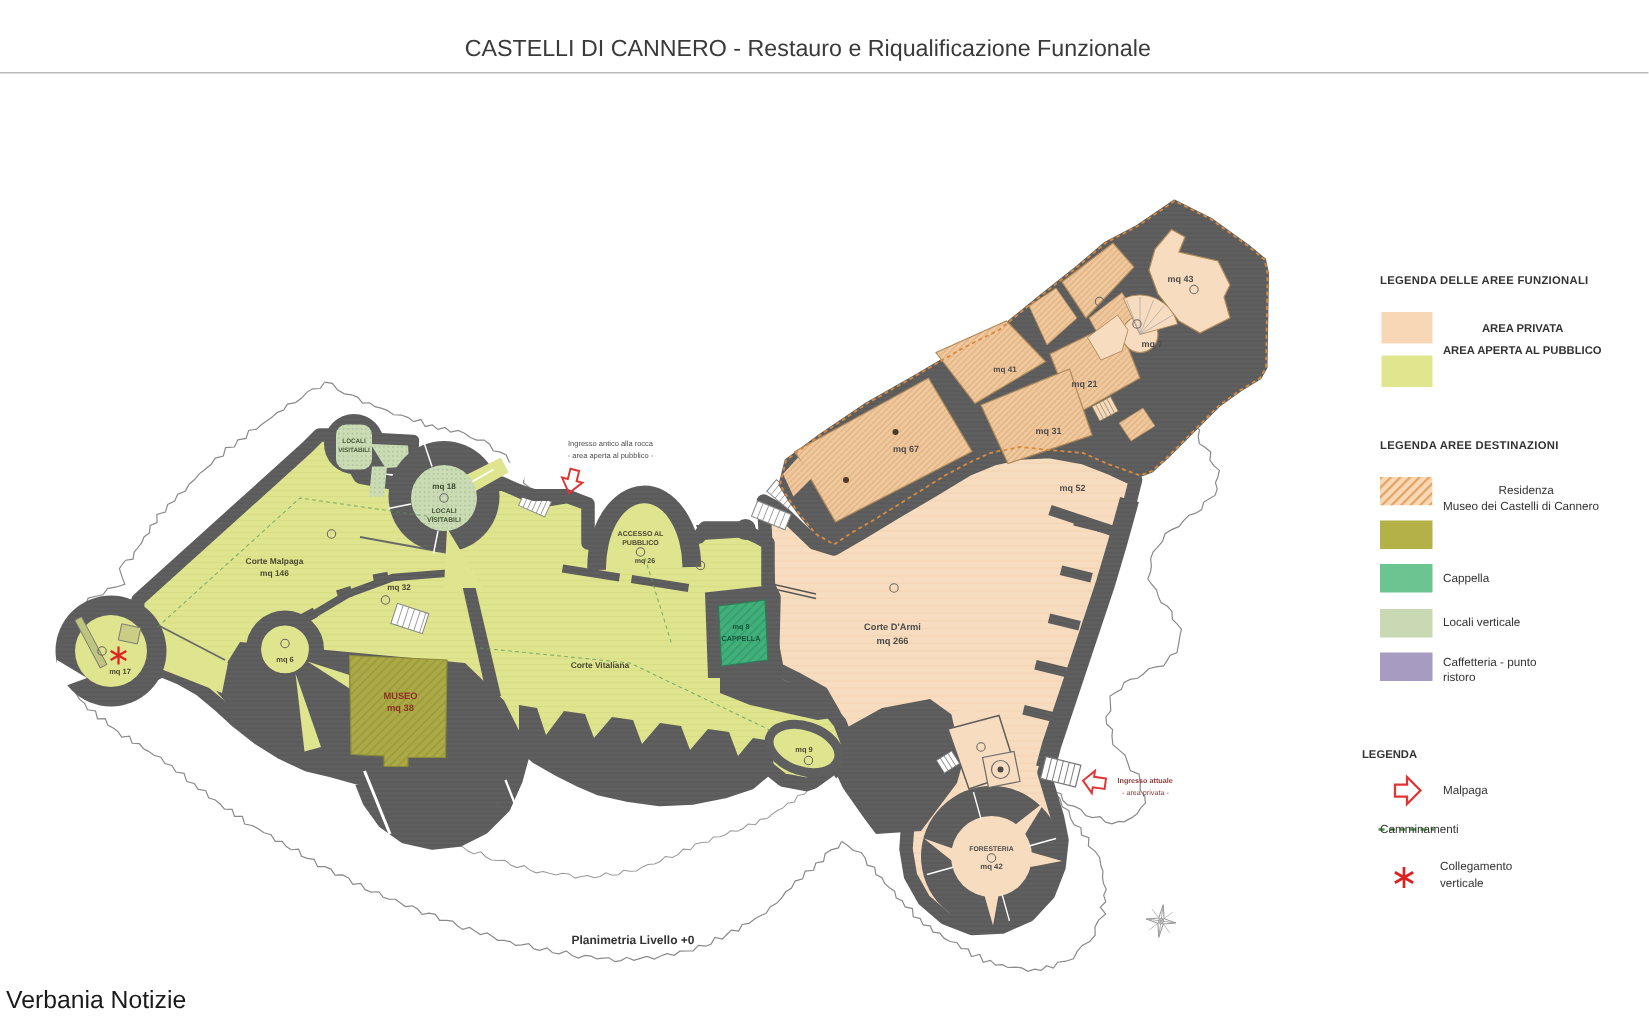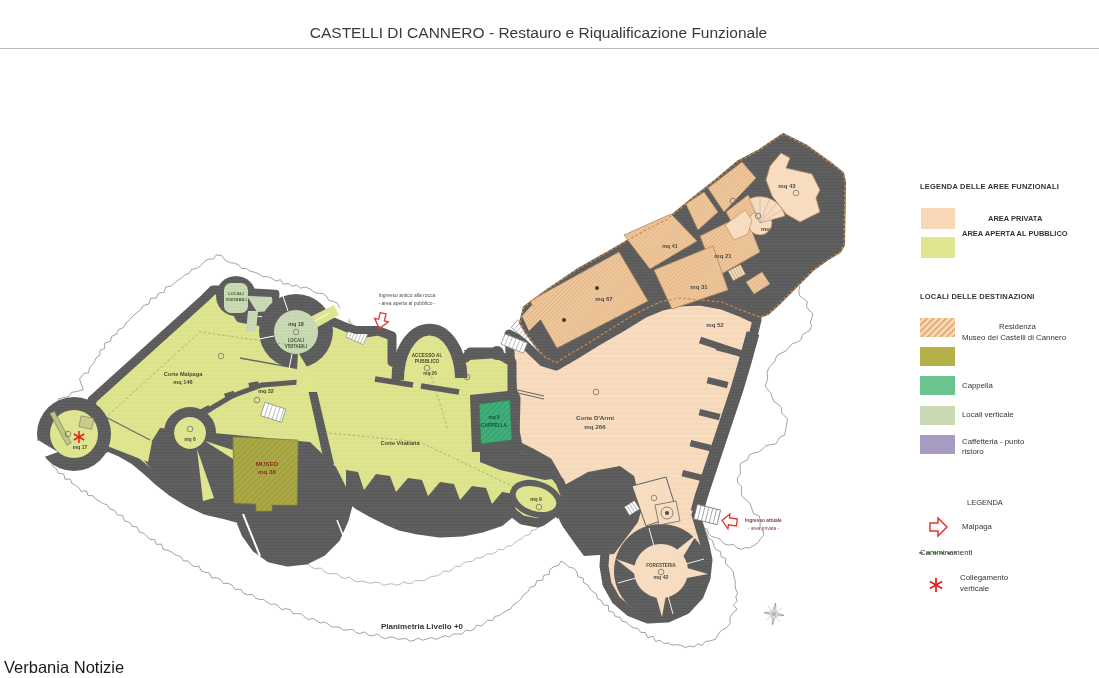--- a/index.html
+++ b/index.html
@@ -395,21 +395,21 @@
 </svg>
 
 <div style="position:absolute;left:920px;top:182px;font-size:7.5px;font-weight:bold;color:#333;letter-spacing:0.2px">LEGENDA DELLE AREE FUNZIONALI</div>
 
 <div style="position:absolute;left:921px;top:208px;width:34px;height:21px;background:#f8d7b7"></div>
 <div style="position:absolute;left:988px;top:214px;font-size:7.5px;font-weight:bold;color:#333">AREA PRIVATA</div>
 
 <div style="position:absolute;left:921px;top:237px;width:34px;height:21px;background:#dfe68d"></div>
 <div style="position:absolute;left:962px;top:229px;font-size:7.5px;font-weight:bold;color:#333">AREA APERTA AL PUBBLICO</div>
 
-<div style="position:absolute;left:920px;top:292px;font-size:7.5px;font-weight:bold;color:#333;letter-spacing:0.2px">LOCALI DELLE DESTINAZIONI</div>
+<div style="position:absolute;left:920px;top:292px;font-size:7.5px;font-weight:bold;color:#333;letter-spacing:0.2px">LEGENDA AREE DESTINAZIONI</div>
 
 <svg style="position:absolute;left:920px;top:318px" width="35" height="19">
     <defs>
       <pattern id="hatchres2" width="4.5" height="4.5" patternUnits="userSpaceOnUse" patternTransform="rotate(-45)">
         <rect width="4.5" height="4.5" fill="#f7d9b8"></rect>
         <rect width="4.5" height="1.5" fill="#e3a361"></rect>
       </pattern>
     </defs>
     <rect width="35" height="19" fill="url(#hatchres2)"></rect>
   </svg>
@@ -420,21 +420,21 @@
 
 <div style="position:absolute;left:920px;top:376px;width:35px;height:19px;background:#6cc591"></div>
 <div style="position:absolute;left:962px;top:381px;font-size:7.8px;color:#333">Cappella</div>
 
 <div style="position:absolute;left:920px;top:406px;width:35px;height:19px;background:#c8d9b4"></div>
 <div style="position:absolute;left:962px;top:410px;font-size:7.8px;color:#333">Locali verticale</div>
 
 <div style="position:absolute;left:920px;top:435px;width:35px;height:19px;background:#a89bc2"></div>
 <div style="position:absolute;left:962px;top:437px;font-size:7.8px;color:#333;width:80px;line-height:10px">Caffetteria - punto ristoro</div>
 
-<div style="position:absolute;left:967px;top:498px;font-size:7.5px;font-weight:normal;color:#333">LEGENDA</div>
+<div style="position:absolute;left:908px;top:498px;font-size:7.5px;font-weight:bold;color:#333">LEGENDA</div>
 
 <svg style="position:absolute;left:927px;top:516px" width="24" height="22">
     <path d="M 3 7 l 8 0 l 0 -5 l 9 9 l -9 9 l 0 -5 l -8 0 Z" fill="none" stroke="#e03535" stroke-width="1.5"></path>
   </svg>
 <div style="position:absolute;left:962px;top:522px;font-size:7.8px;color:#333">Malpaga</div>
 
 <svg style="position:absolute;left:918px;top:548px" width="40" height="10">
     <line x1="1" y1="5" x2="38" y2="5" stroke="#4a9a4a" stroke-width="1.6" stroke-dasharray="4 3"></line>
   </svg>
 <div style="position:absolute;left:920px;top:548px;font-size:7.8px;color:#333">Camminamenti</div>

